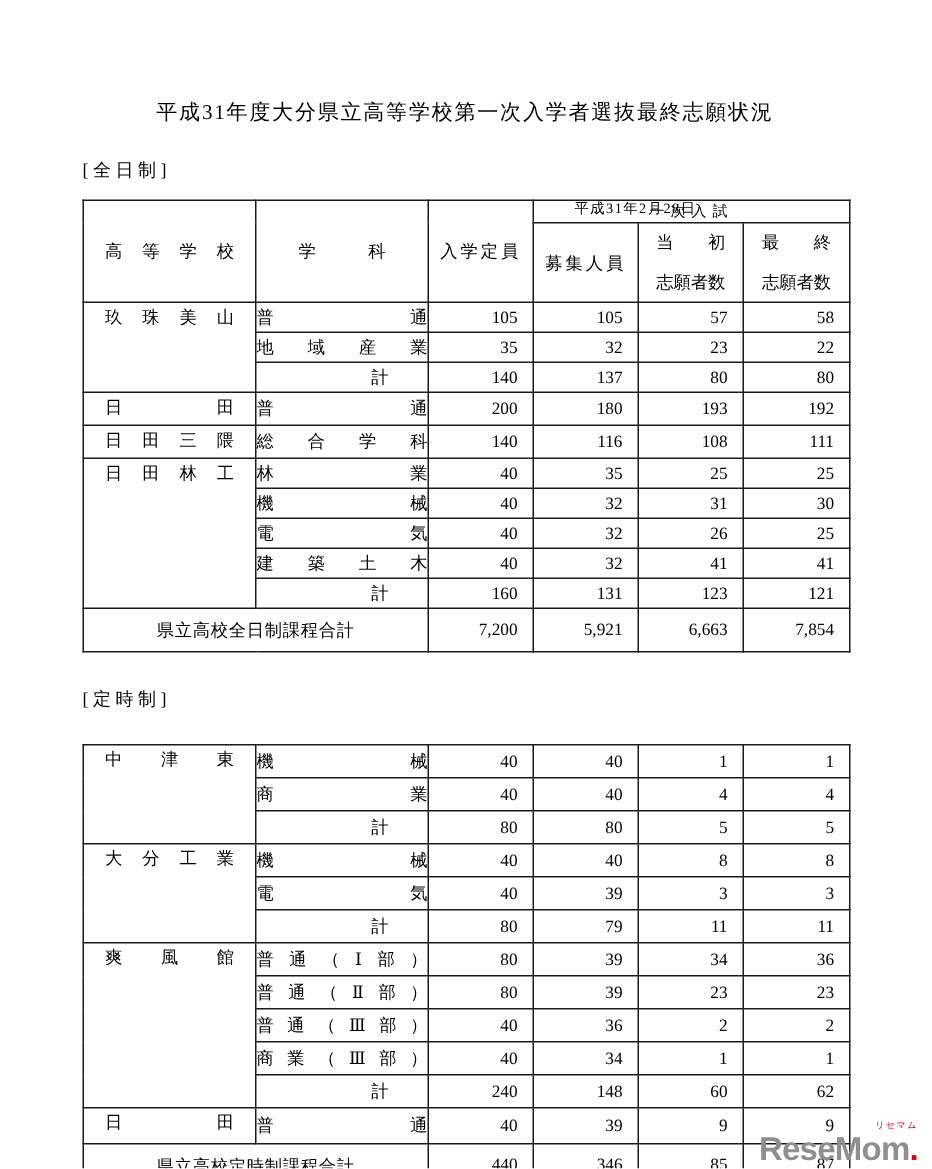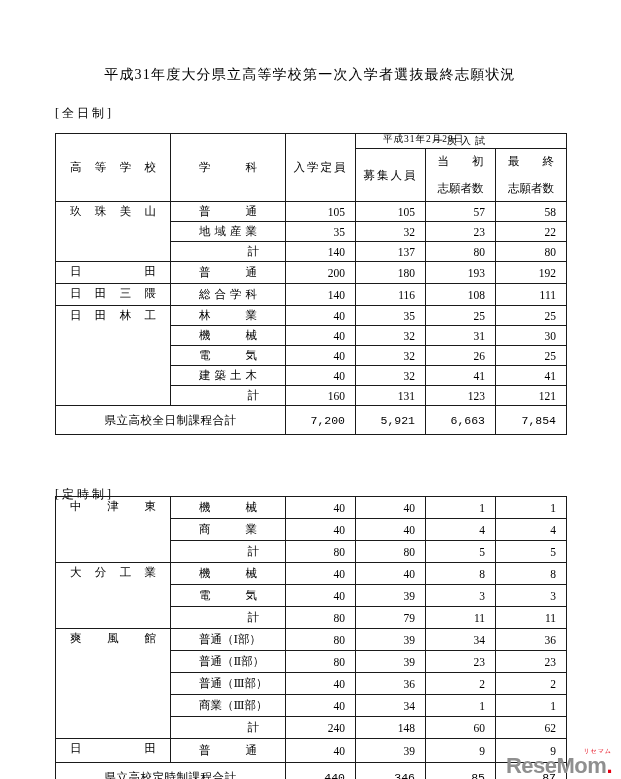--- a/index.html
+++ b/index.html
@@ -22,21 +22,21 @@
     white-space: nowrap;
   }
   .section-label {
     position: absolute;
     left: 55px;
     font-size: 12px;
     letter-spacing: 3px;
     white-space: nowrap;
   }
   .label-ft { top: 105px; }
-  .label-pt { top: 486px; }
+  .label-pt { top: 458px; }
   .date-note {
     position: absolute;
     top: 133px; left: 383px;
     font-size: 9.5px;
     letter-spacing: 1px;
     white-space: nowrap;
   }
   table {
     position: absolute;
     left: 55px;
@@ -49,38 +49,38 @@
   td, th {
     border: 1px solid #1a1a1a;
     font-size: 11.5px;
     font-weight: normal;
     padding: 0;
     overflow: hidden;
     white-space: nowrap;
   }
   .t1 tr.data td { height: 19px; }
   .t2 tr.data td { height: 21px; }
-  tr.total td { height: 28px; font-family: Liberation Mono, monospace; }
+  tr.total td { height: 28px; }
 
   
   .h-exam { height: 14px; font-size: 10px; letter-spacing: 4px; text-align: center; }
   .h-school { text-align: justify; text-align-last: justify; padding: 0 14px; height: 66px; }
   .h-dept   { text-align: justify; text-align-last: justify; padding: 0 28px; margin-left: 23px; }
   .h-cap, .h-rec { text-align: center; letter-spacing: 2px; }
   .h-rec { height: 52px; }
   .h-two .l1 { display: block; width: 46px; margin: 0 auto 12px; text-align: justify; text-align-last: justify; }
   .h-two .l2 { display: block; }
 
   
   .school {
     text-align: justify; text-align-last: justify;
     padding: 2px 14px 0;
     vertical-align: top;
   }
-  .dept { text-align: justify; text-align-last: justify; padding: 0 28px; }
+  .dept { text-align: justify; text-align-last: justify; padding: 0 0; }
   .kei  { text-align: right; text-align-last: right; padding: 0 26px 0 12px; }
   .num  { text-align: right; padding: 0 10px 0 2px; }
   .total-label { text-align: center; letter-spacing: 0.5px; }
 
   
   .logo {
     position: absolute;
     right: 8px; bottom: 2px;
     text-align: right;
     font-family: "Liberation Sans", "DejaVu Sans", sans-serif;

